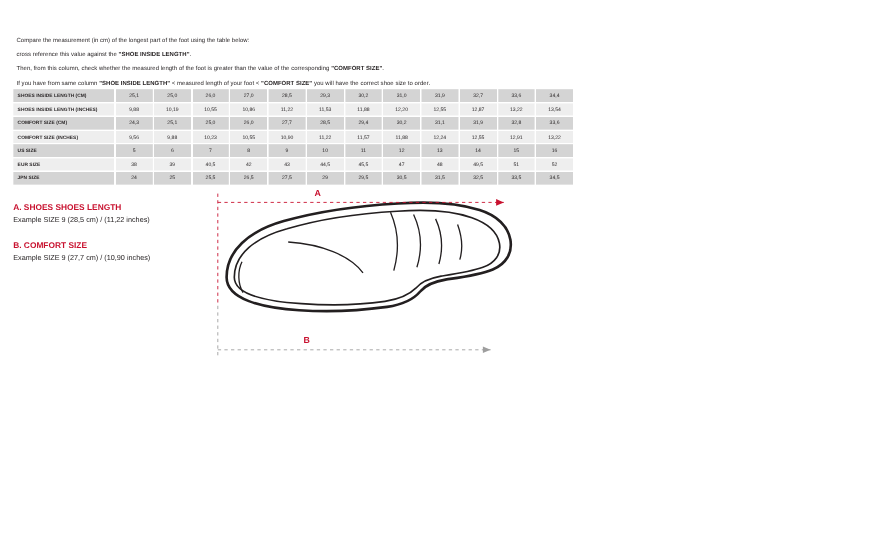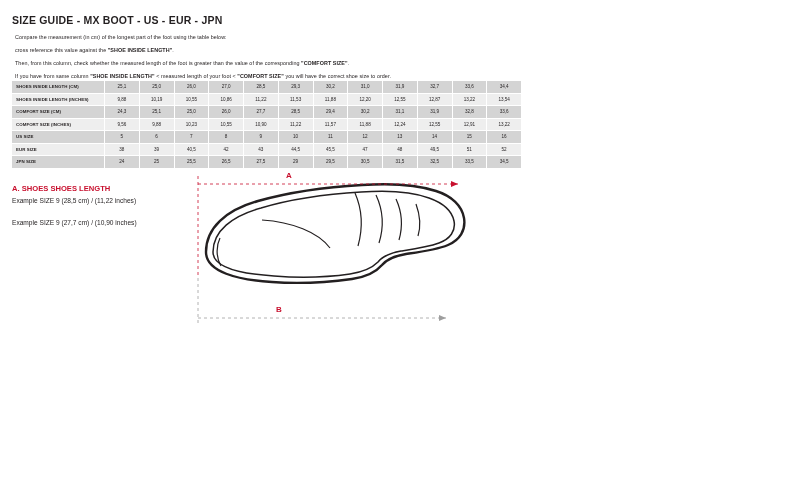--- a/index.html
+++ b/index.html
@@ -122,21 +122,20 @@
     color: #c8102e;
   }
   #marker-a { left: 286px; top: 171px; }
   #marker-b { left: 276px; top: 305px; }
 </style>
 </head>
 <body>
 
 <div class="page">
 
-  <div class="title">SIZE GUIDE - MX BOOT - US - EUR - JPN</div>
 
   <div class="intro">
     <p><span>Compare the measurement (in cm) of the longest part of the foot using the table below:</span></p>
     <p><span>cross reference this value against the </span><b>"SHOE INSIDE LENGTH"</b><span>.</span></p>
     <p><span>Then, from this column, check whether the measured length of the foot is greater than the value of the corresponding </span><b>"COMFORT SIZE"</b><span>.</span></p>
     <p><span>If you have from same column </span><b>"SHOE INSIDE LENGTH"</b><span> &lt; measured length of your foot &lt; </span><b>"COMFORT SIZE"</b><span> you will have the correct shoe size to order.</span></p>
   </div>
 
   <div class="table-wrap">
     <table class="size-table">
@@ -246,20 +245,21 @@
             <td>33,5</td>
             <td>34,5</td>
           </tr>
         </tbody>
     </table>
   </div>
 
   <div class="legend">
     <p class="lbl">A. SHOES SHOES LENGTH</p>
     <p class="ex">Example SIZE 9 (28,5 cm) / (11,22 inches)</p>
+    <p class="lbl">B. COMFORT SIZE</p>
     <p class="ex">Example SIZE 9 (27,7 cm) / (10,90 inches)</p>
   </div>
 
   <div class="diagram">
     <svg width="330" height="175" viewBox="0 0 330 175">
 
       <path d="M26,84
                C26,60 46,42 78,33
                C110,24 146,19 182,17
                C212,15 238,17 256,23

